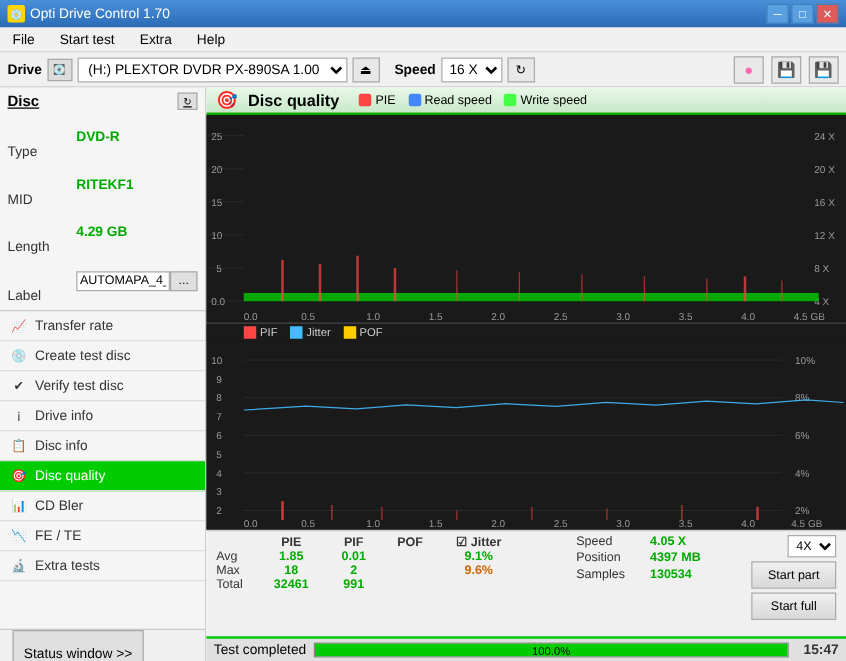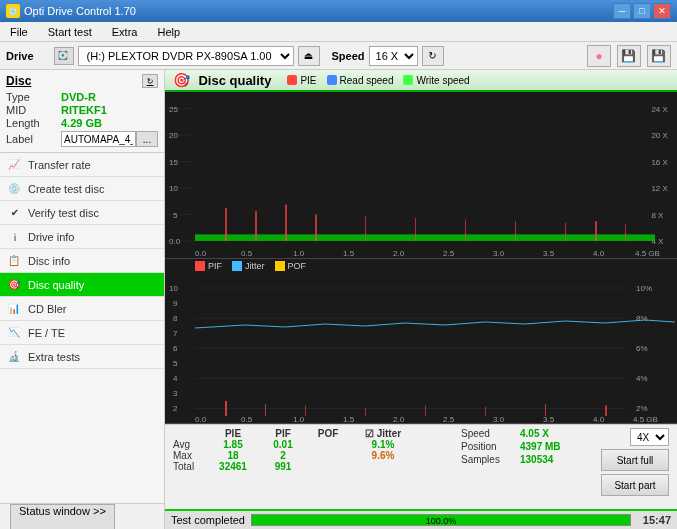--- a/index.html
+++ b/index.html
@@ -40,21 +40,21 @@
     
     .toolbar {
       background: #f0f0f0;
       border-bottom: 1px solid #ccc;
       height: 28px;
       display: flex;
       align-items: center;
       padding: 2px 6px;
       gap: 4px;
     }
-    .toolbar-label { font-size: 11px; font-weight: bold; margin-right: 16px; }
+    .toolbar-label { font-size: 11px; font-weight: bold; margin-right: 0; }
     .drive-icon { width: 20px; height: 18px; background: #ddd; border: 1px solid #aaa; display: flex; align-items: center; justify-content: center; font-size: 8px; }
     .drive-select {
       background: white; border: 1px solid #aaa; height: 20px;
       font-size: 11px; padding: 0 4px; min-width: 200px;
     }
     .eject-btn {
       width: 22px; height: 20px; background: #e8e8e8; border: 1px solid #aaa;
       cursor: pointer; display: flex; align-items: center; justify-content: center; font-size: 10px;
     }
     .speed-label { margin-left: 8px; font-size: 11px; font-weight: bold; }
@@ -90,21 +90,21 @@
     .disc-info-header {
       display: flex;
       align-items: center;
       justify-content: space-between;
       margin-bottom: 3px;
       text-decoration: underline;
     }
     .disc-label { font-weight: bold; font-size: 12px; }
     .disc-refresh { width: 16px; height: 14px; background: #e0e0e0; border: 1px solid #aaa; cursor: pointer; font-size: 8px; display: flex; align-items: center; justify-content: center; }
     .disc-row { display: flex; align-items: center; margin-bottom: 1px; }
-    .disc-key { color: #333; min-width: 55px; font-size: 11px; }
+    .disc-key { color: #333; min-width: 55px; font-size: 11px; margin-top: 25px; }
     .disc-val { color: #00aa00; font-size: 11px; font-weight: bold; }
     .disc-input { background: white; border: 1px solid #aaa; height: 16px; font-size: 10px; padding: 0 2px; flex: 1; }
     .disc-browse { width: 22px; height: 16px; background: #e0e0e0; border: 1px solid #aaa; cursor: pointer; font-size: 10px; display: flex; align-items: center; justify-content: center; }
     
     
     .sidebar-nav { display: flex; flex-direction: column; flex: 1; }
     .nav-item {
       height: 24px; display: flex; align-items: center; padding: 0 8px;
       cursor: pointer; font-size: 11px; color: #333; border-bottom: 1px solid #ddd;
       gap: 6px;
@@ -114,21 +114,21 @@
     
     
     .status-section {
       margin-top: auto;
     }
     .status-window-btn {
       height: 26px;
       background: #e0e0e0;
       border: 1px solid #aaa;
       display: flex;
-      align-items: flex-start;
+      align-items: flex-end;
       padding: 0 8px;
       cursor: pointer;
       font-size: 11px;
       margin: 2px 4px;
       gap: 4px;
     }
     .status-window-area {
       height: 26px;
       background: #f0f0f0;
       border-top: 1px solid #ccc;
@@ -554,22 +554,22 @@
 
       <div class="action-btns">
         <div style="display:flex; align-items:center; gap:4px;">
           <select class="speed-select-small">
             <option>1X</option>
             <option>2X</option>
             <option selected="">4X</option>
             <option>8X</option>
           </select>
         </div>
+        <button class="action-btn">Start part</button>
         <button class="action-btn">Start full</button>
-        <button class="action-btn">Start part</button>
       </div>
     </div>
 
     <div class="bottom-status">
       <span>Test completed</span>
       <div class="bottom-progress-bg">
         <div class="bottom-progress-fill" style="width:100%;"></div>
         <div class="bottom-progress-text">100.0%</div>
       </div>
       <span class="bottom-time">15:47</span>

